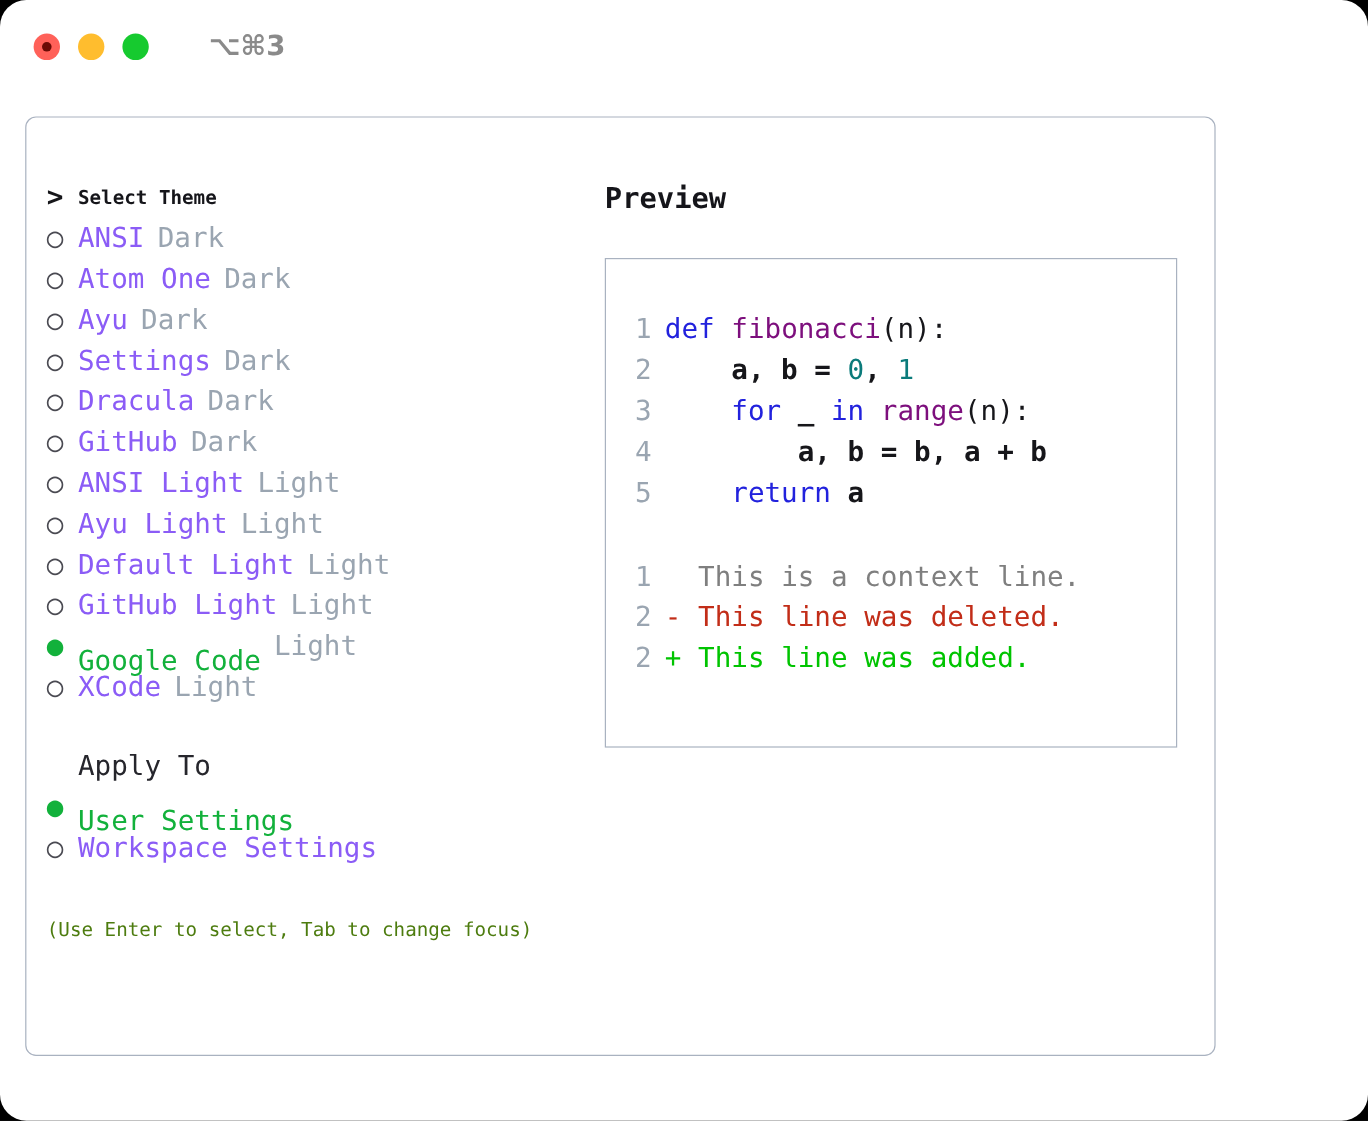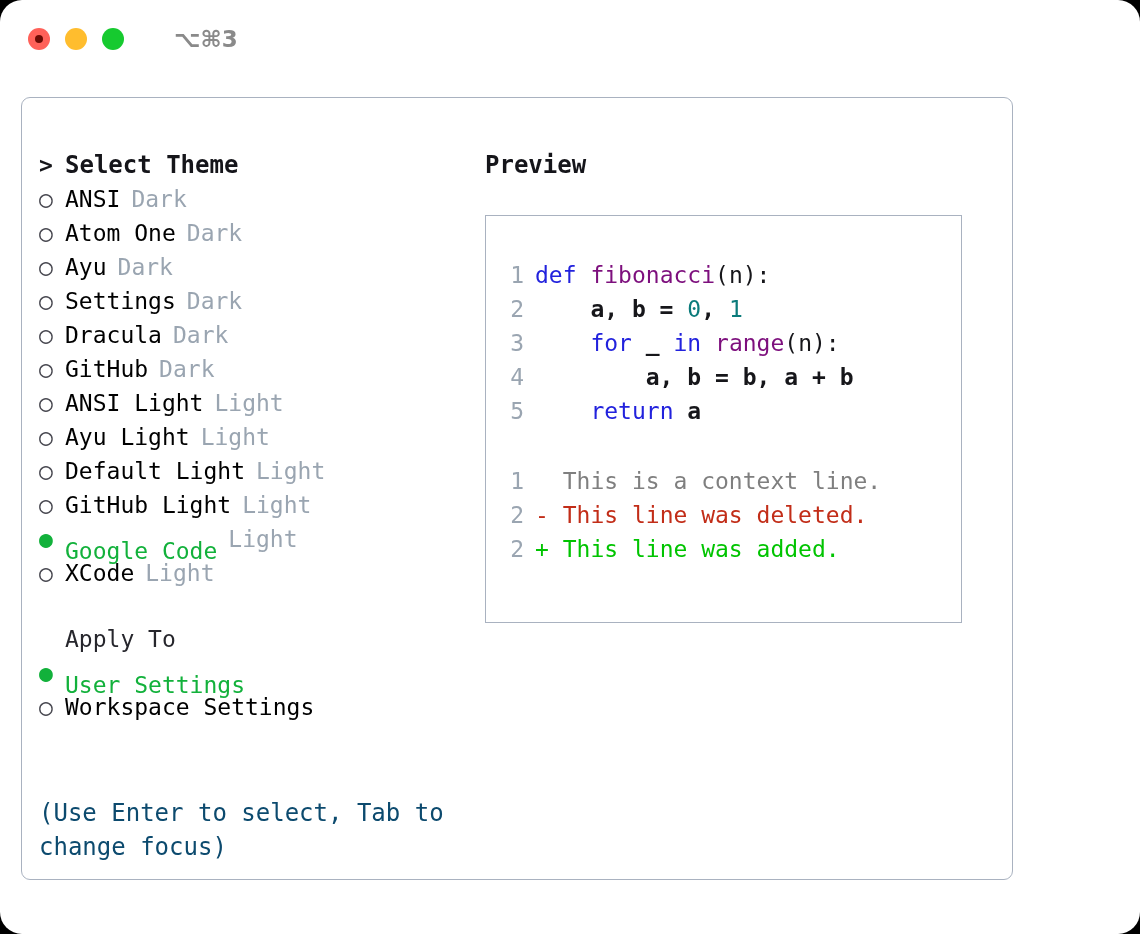--- a/index.html
+++ b/index.html
@@ -109,50 +109,50 @@
     text-align: left;
     font-size: 23px;
   }
   .marker.arrow { font-weight: bold; color: #16161a; }
   .marker.unsel { color: #4a4a52; }
   .marker.sel   { color: #12b13b; }
 
   .row-title {
     font-weight: bold;
     color: #15151a;
-    font-size: 24px;
-  }
-  .row-name  { color: #000000; }
+    font-size: 16px;
+  }
+  .row-name  { color: #8b5cf6; }
   .row-name.selected { color: #12b13b; margin-top: 24px; }
   .row-variant {
     color: #9aa5b1;
     margin-left: 11px;
   }
   .row-plain { color: #26262c; }
 
   #applyto-heading {
     margin-top: 32px;
     align-items: flex-end;
   }
   #applyto-heading .marker { visibility: hidden; }
 
   #hint {
     position: absolute;
     left: 17px;
-    top: 698px;
+    top: 660px;
     width: 420px;
-    font-size: 24px;
-    line-height: 34px;
-    color: #0c4a6e;
+    font-size: 16px;
+    line-height: 34px;
+    color: #4d7c0f;
   }
 
   
   #right-col {
     position: absolute;
-    left: 463px;
+    left: 482px;
     top: 50px;
     width: 490px;
   }
   #preview-heading {
     font-size: 24px;
     font-weight: bold;
     color: #15151a;
     line-height: 34px;
   }
   #preview-box {

